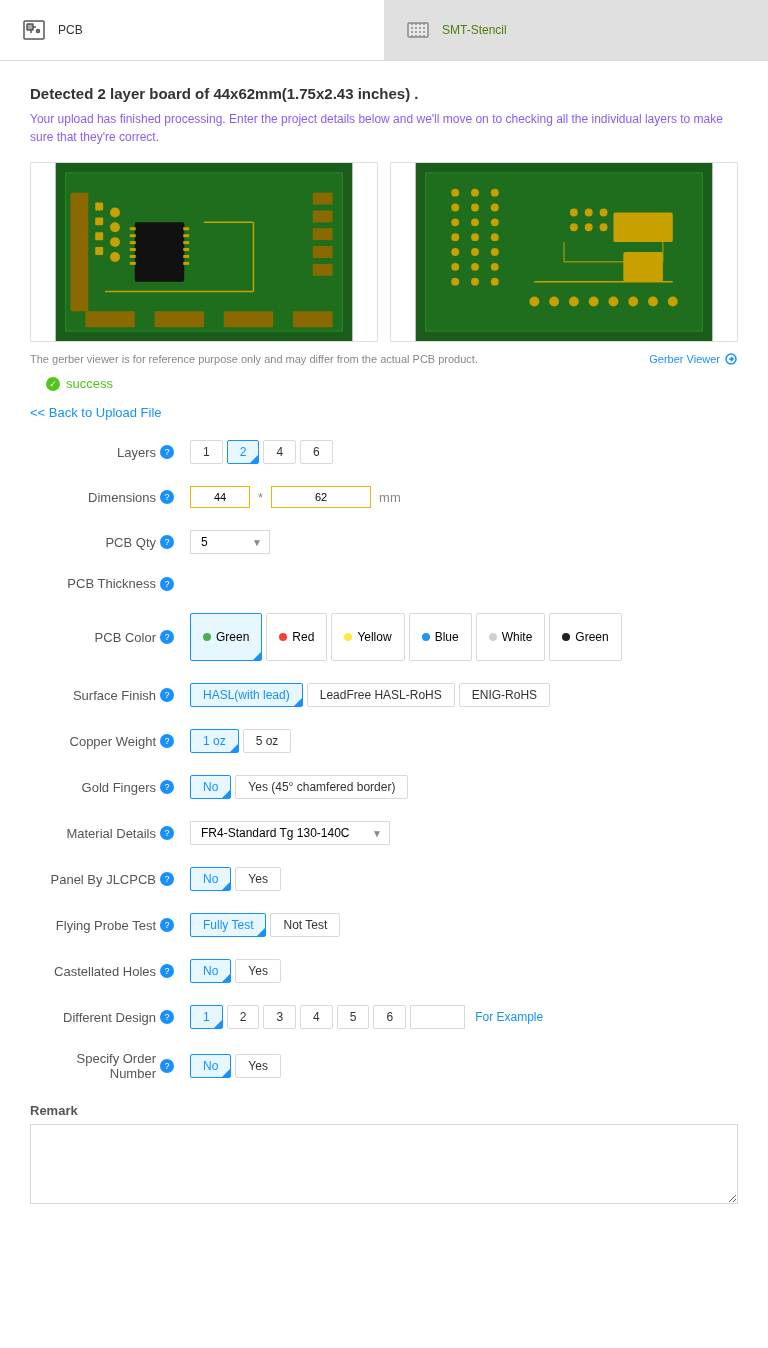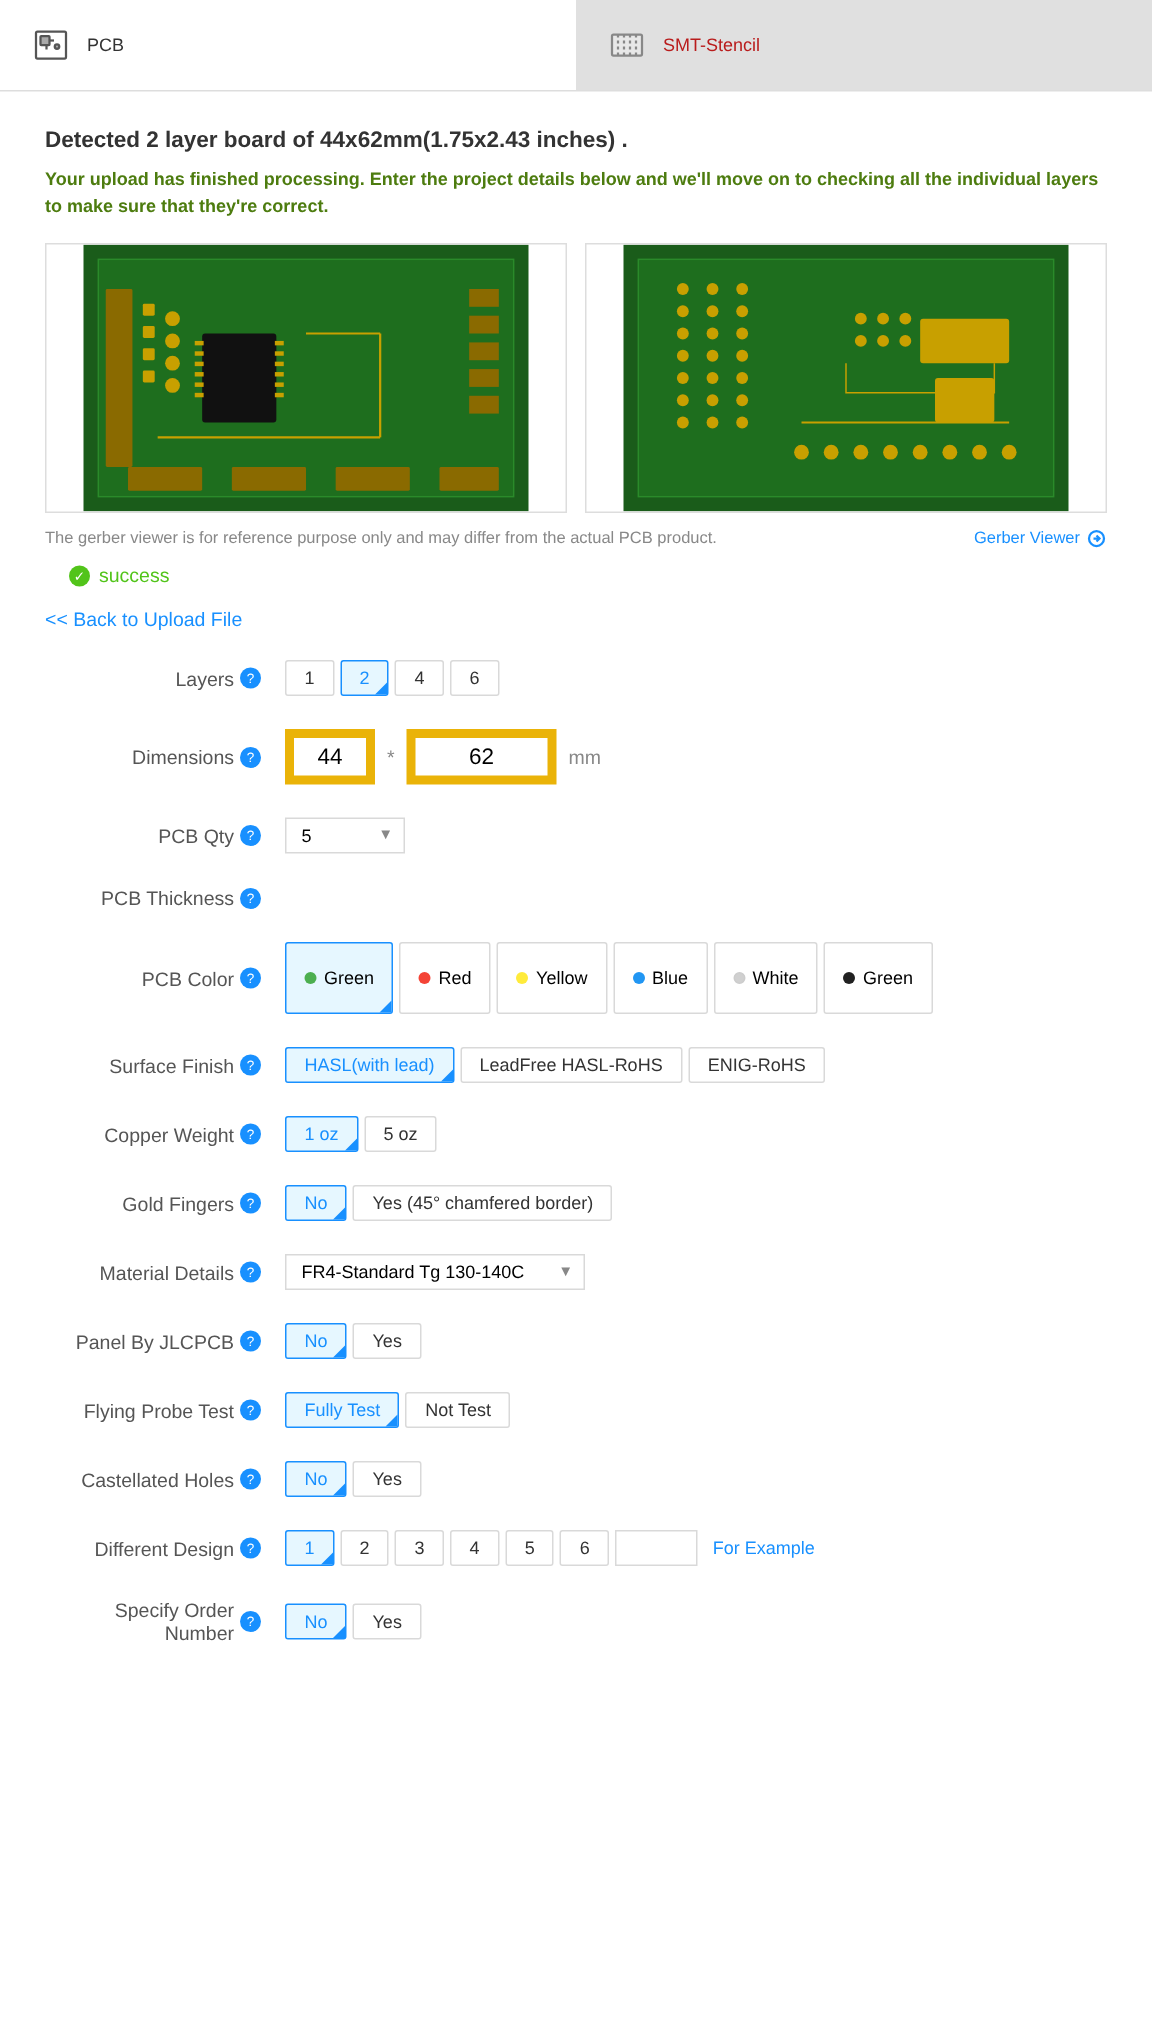--- a/index.html
+++ b/index.html
@@ -4,28 +4,28 @@
   <style>
     * { box-sizing: border-box; margin: 0; padding: 0; }
     body { font-family: Arial, sans-serif; font-size: 13px; background: #f0f0f0; color: #333; }
 
     .page-wrapper { background: #fff; max-width: 768px; margin: 0 auto; min-height: 1348px; }
 
     
     .header-tabs { display: flex; border-bottom: 1px solid #ddd; }
     .tab { flex: 1; padding: 16px 20px; display: flex; align-items: center; gap: 10px; cursor: pointer; font-size: 12px; }
     .tab.active { background: #fff; color: #333; }
-    .tab.inactive { background: #e0e0e0; color: #b91c1c; }
+    .tab.inactive { background: #e0e0e0; color: #4d7c0f; }
     .tab-icon { width: 28px; height: 28px; display: flex; align-items: center; justify-content: center; }
 
     
     .main-content { padding: 24px 30px; }
 
     .board-title { font-size: 15px; font-weight: bold; margin-bottom: 8px; }
-    .board-subtitle { font-size: 12px; color: #4d7c0f; margin-bottom: 16px; line-height: 1.5; font-weight: bold; }
+    .board-subtitle { font-size: 12px; color: #8b5cf6; margin-bottom: 16px; line-height: 1.5; }
 
     
     .pcb-images { display: flex; gap: 12px; margin-bottom: 10px; }
     .pcb-image-box { flex: 1; height: 180px; border: 1px solid #ddd; overflow: hidden; position: relative; }
 
     .gerber-note { font-size: 11px; color: #888; margin-bottom: 4px; display: flex; justify-content: space-between; align-items: center; }
     .gerber-link { color: #1890ff; text-decoration: none; cursor: pointer; display: flex; align-items: center; gap: 4px; }
 
     .success-msg { color: #52c41a; font-size: 13px; margin: 10px 16px 6px; display: flex; align-items: center; gap: 6px; }
     .success-dot { width: 14px; height: 14px; background: #52c41a; border-radius: 50%; display: flex; align-items: center; justify-content: center; }
@@ -38,21 +38,21 @@
     .form-label { width: 160px; text-align: right; padding-right: 16px; font-size: 13px; color: #555; flex-shrink: 0; display: flex; align-items: center; justify-content: flex-end; gap: 4px; }
     .help-icon { width: 14px; height: 14px; border-radius: 50%; background: #1890ff; color: #fff; font-size: 9px; display: inline-flex; align-items: center; justify-content: center; cursor: pointer; flex-shrink: 0; }
     .form-control { display: flex; align-items: center; flex-wrap: wrap; gap: 4px; }
 
     
     .opt-btn { padding: 4px 12px; border: 1px solid #d9d9d9; background: #fff; cursor: pointer; font-size: 12px; border-radius: 2px; color: #333; white-space: nowrap; }
     .opt-btn.selected { border-color: #1890ff; background: #e6f7ff; color: #1890ff; position: relative; }
     .opt-btn.selected::after { content: ''; position: absolute; bottom: 0; right: 0; border-width: 0 0 8px 8px; border-style: solid; border-color: transparent transparent #1890ff transparent; }
 
     
-    .num-input { width: 60px; padding: 4px 8px; border: 6px solid #eab308; font-size: 15px; text-align: center; }
+    .num-input { width: 60px; padding: 4px 8px; border: 1px solid #eab308; font-size: 11px; text-align: center; }
     .dim-sep { margin: 0 4px; color: #888; }
     .unit-label { margin-left: 4px; color: #888; }
 
     
     .select-wrap { position: relative; display: inline-block; }
     .select-wrap select { padding: 4px 28px 4px 10px; border: 1px solid #d9d9d9; background: #fff; font-size: 12px; appearance: none; -webkit-appearance: none; cursor: pointer; min-width: 80px; }
     .select-arrow { position: absolute; right: 8px; top: 50%; transform: translateY(-50%); pointer-events: none; color: #888; font-size: 10px; }
 
     
     .color-btn { padding: 16px 12px; border: 1px solid #d9d9d9; background: #fff; cursor: pointer; font-size: 12px; border-radius: 2px; display: flex; align-items: center; gap: 5px; }
@@ -451,15 +451,19 @@
         <span>Specify Order Number</span>
         <span class="help-icon">?</span>
       </div>
       <div class="form-control">
         <button class="opt-btn selected">No</button>
         <button class="opt-btn">Yes</button>
       </div>
     </div>
 
     
+    <div>
+      <div class="remark-label">Remark</div>
+      <textarea class="remark-area" placeholder="" style=""></textarea>
+    </div>
 
   </div>
 </div>
 
 </body></html>

